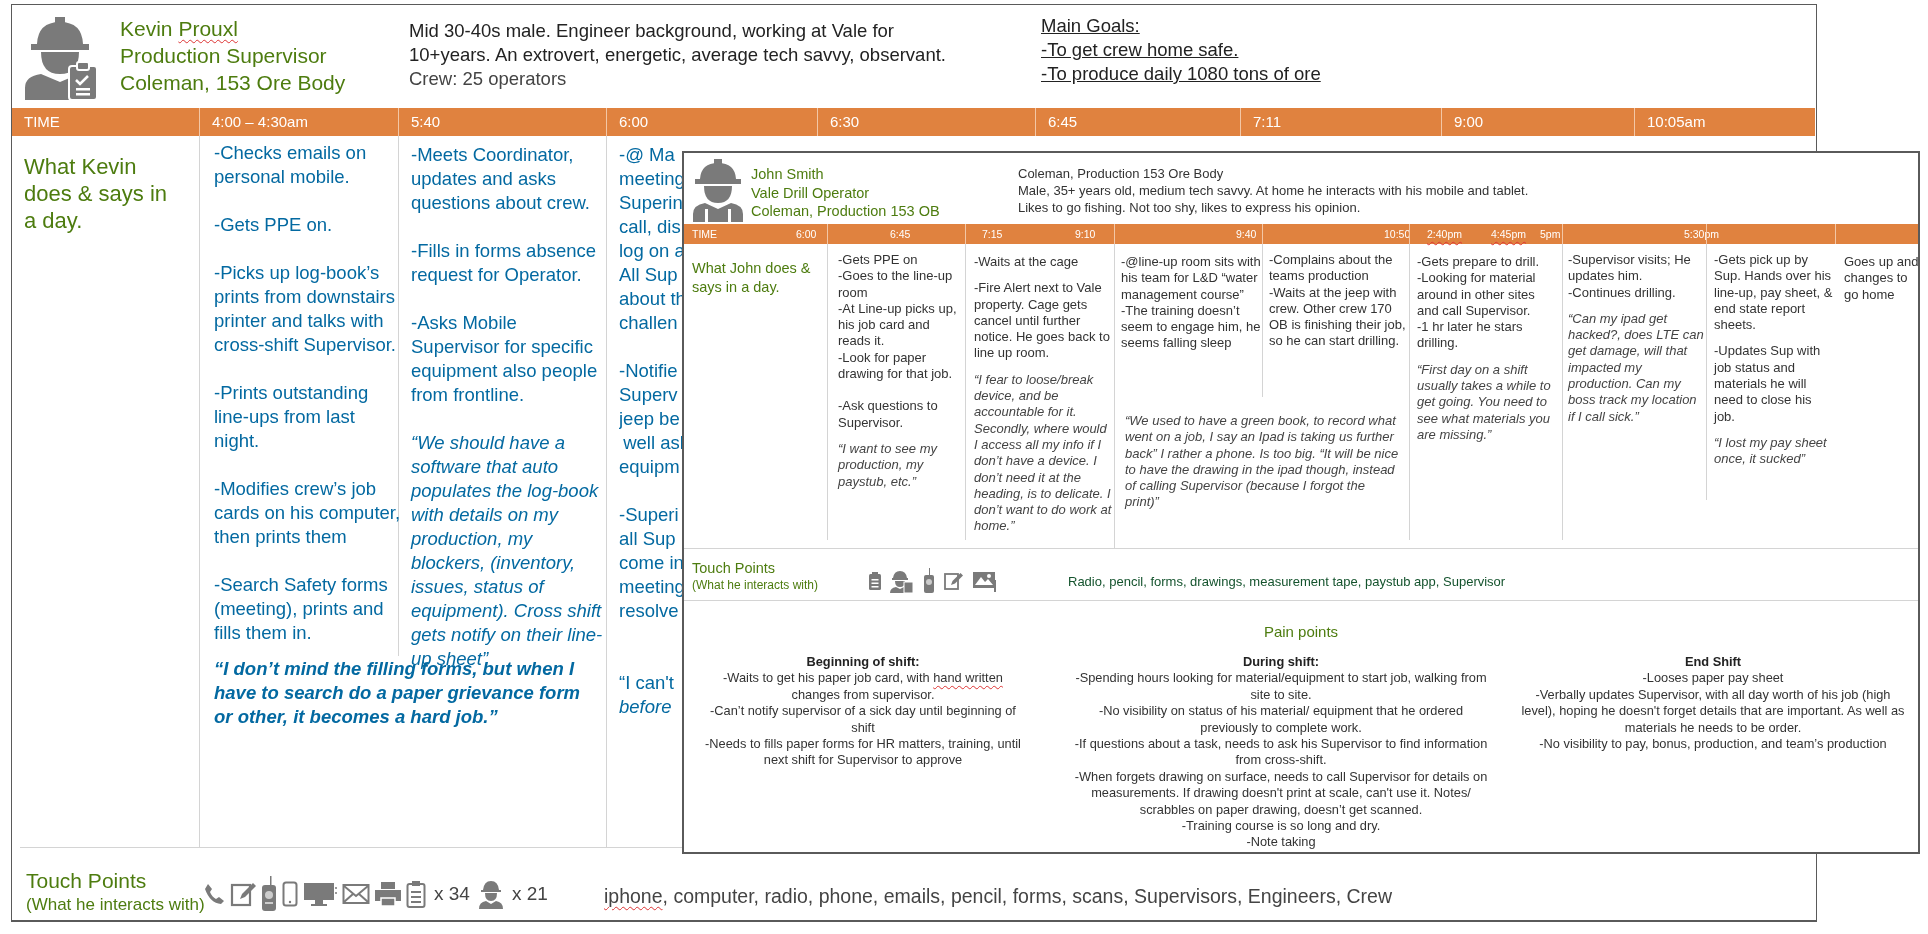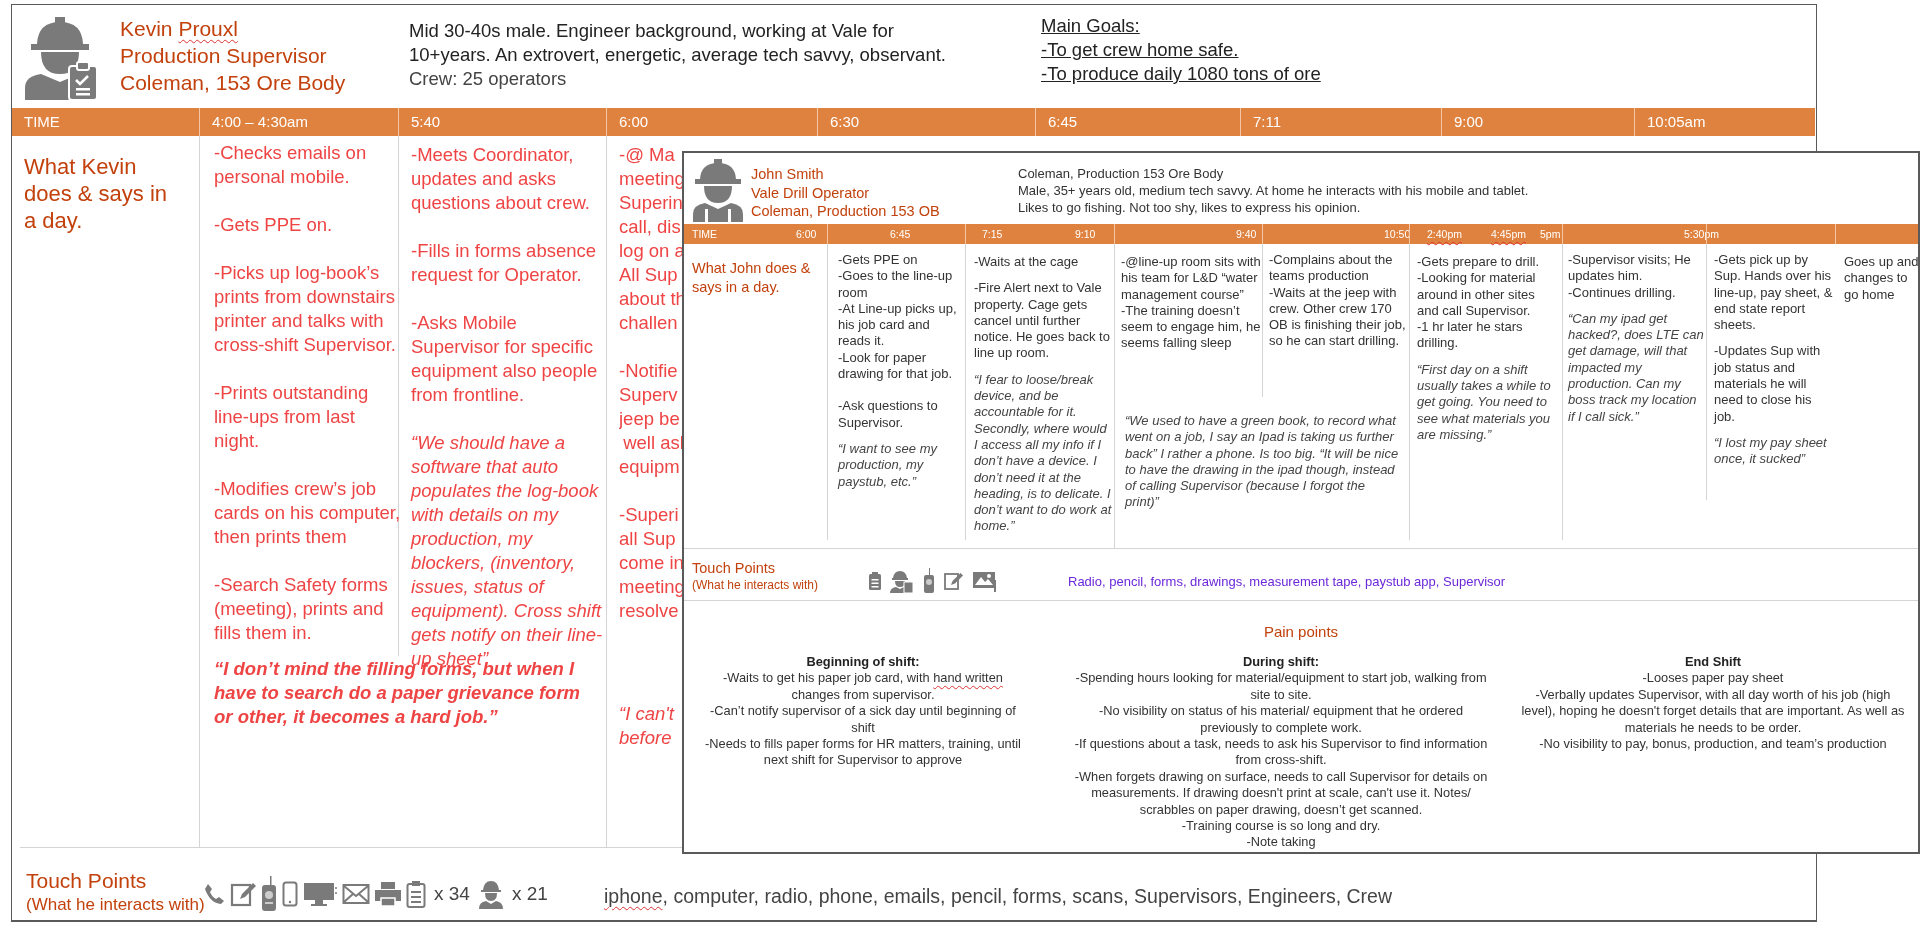--- a/index.html
+++ b/index.html
@@ -1,37 +1,37 @@
 <!DOCTYPE html>
 <html><head>
 <meta charset="utf-8">
 <style>
   html, body { margin:0; padding:0; }
   body { width:1928px; height:934px; background:#ffffff; position:relative; overflow:hidden;
          font-family:"Liberation Sans", sans-serif; color:#444; }
-  .teal { color:#c2410c; }
+  .teal { color:#4d7c0f; }
   .orange { background:#e0823f; }
 
   
   #kevin { position:absolute; left:11px; top:4px; width:1806px; height:918px;
            border:1.5px solid #5a5a5a; border-bottom:2px solid #5a5a5a; box-sizing:border-box; background:#fff; }
   #kevin .avatar { position:absolute; left:9px; top:9px; width:78px; height:86px; }
   #kevin .ident { position:absolute; left:108px; top:10px; font-size:21px; line-height:27px; }
   #kevin .ident div { white-space:nowrap; }
   .squig { text-decoration:underline wavy #d33; text-decoration-thickness:1px; text-underline-offset:3px; }
   #kevin .bio { position:absolute; left:397px; top:14px; font-size:18.5px; line-height:24px; color:#222; }
   #kevin .bio .crew { color:#444; }
   #kevin .goals { position:absolute; left:1029px; top:9px; font-size:18.5px; line-height:24px; color:#222;text-decoration:underline; }
 
   #kevin .timebar { position:absolute; left:0; top:103px; width:1803px; height:28px; }
   .tcell { position:absolute; top:0; height:100%; color:#fff; font-size:15px; line-height:28px;
            padding-left:12px; box-sizing:border-box; border-left:1px solid #f3c7a6; }
   .tcell:first-child { border-left:none; }
 
-  .kcol { position:absolute; top:131px; font-size:18.5px; line-height:24px; color:#ef4444; box-sizing:border-box; }
+  .kcol { position:absolute; top:131px; font-size:18.5px; line-height:24px; color:#0369a1; box-sizing:border-box; }
   .vline { position:absolute; width:1px; background:#d4d4d4; }
   .kcol p { margin:0 0 24px 0; }
   .kcol .it { font-style:italic; }
   .kcol .bi { font-style:italic; font-weight:bold; }
 
   #kevin .rowlabel { position:absolute; left:12px; top:148px; font-size:22px; line-height:27px; }
   #kevin .forms { position:absolute; left:18px; top:500px; font-size:12.5px; line-height:15.7px; color:#333; }
   #kevin .hsep { position:absolute; left:8px; top:842px; width:1790px; height:1px; background:#d4d4d4; }
   #kevin .tp-label { position:absolute; left:14px; top:862px; font-size:21px; line-height:27px; }
   #kevin .tp-label .sub { font-size:17px; line-height:21px; display:block; }
@@ -50,21 +50,21 @@
   #john .timebar .jt { position:absolute; top:0; color:#fff; font-size:10.5px; line-height:20px; white-space:nowrap; }
   #john .timebar .sep { position:absolute; top:0; width:1px; height:20px; background:#f3c7a6; }
   .jcol { position:absolute; font-size:13px; line-height:16.3px; color:#333; }
   .jcol p { margin:0 0 10px 0; }
   .jcol .it { font-style:italic; color:#444; }
   #john .rowlabel { position:absolute; left:8px; top:106px; font-size:14.5px; line-height:19px; }
   #john .hsep1 { position:absolute; left:0; top:395px; width:1234px; height:1px; background:#d4d4d4; }
   #john .tp-label { position:absolute; left:8px; top:407px; font-size:14.5px; line-height:17px; }
   #john .tp-label .sub { font-size:12px; display:block; line-height:16px; }
   #john .tp-icons { position:absolute; left:184px; top:415px; display:flex; gap:8px; align-items:center; }
-  #john .tp-text { position:absolute; left:384px; top:421px; font-size:13px; color:#6d28d9; white-space:nowrap; }
+  #john .tp-text { position:absolute; left:384px; top:421px; font-size:13px; color:#14532d; white-space:nowrap; }
   #john .hsep2 { position:absolute; left:0; top:447px; width:1234px; height:1px; background:#d4d4d4; }
   #john .pain-title { position:absolute; left:0; width:1234px; top:470px; text-align:center; font-size:15px; }
   .pcol { position:absolute; top:501px; font-size:12.8px; line-height:16.4px; color:#333; text-align:center; }
   .pcol .h { font-weight:bold; color:#222; }
 </style>
 </head>
 <body>
 
 <div id="kevin">
   <svg class="avatar" viewBox="0 0 78 86">
@@ -145,21 +145,21 @@
       <div style="height: 24px; text-align: right;">well ask</div>
       <div style="height: 24px;">equipm</div>
       <div style="height: 24px;"></div>
       <div style="height: 24px;">-Superi</div>
       <div style="height: 24px;">all Sup</div>
       <div style="height: 24px;">come in</div>
       <div style="height: 24px;">meeting</div>
       <div style="height: 24px;">resolve</div>
       <div style="height: 24px;"></div>
       <div style="height: 24px;"></div>
-      <div style="height: 24px; font-style: italic; margin-top: 31px;">“I can't</div>
+      <div style="height: 24px; ">“I can't</div>
       <div style="height: 24px; font-style: italic;">before</div>
     </div>
 
 
   <div class="hsep"></div>
   <div class="tp-label teal">
     <span>Touch Points</span>
     <span class="sub">(What he interacts with)</span>
   </div>
   <div class="tp-icons">

